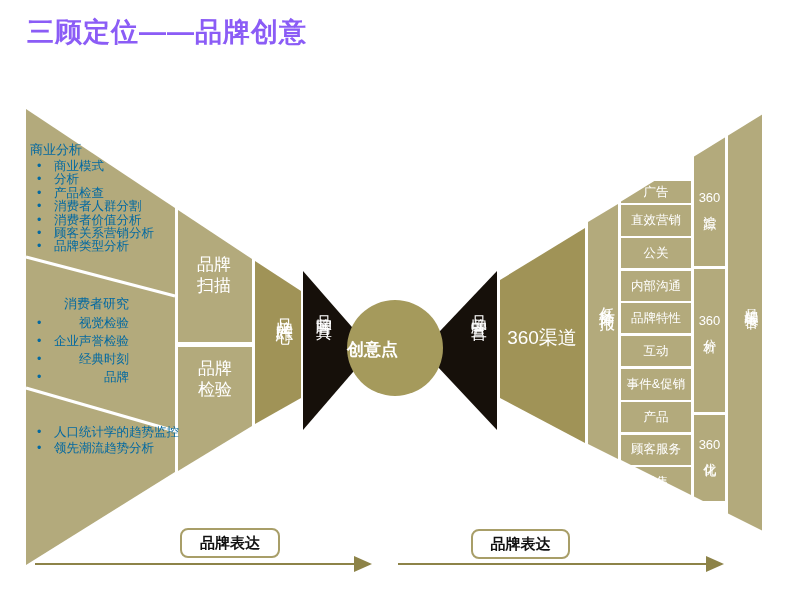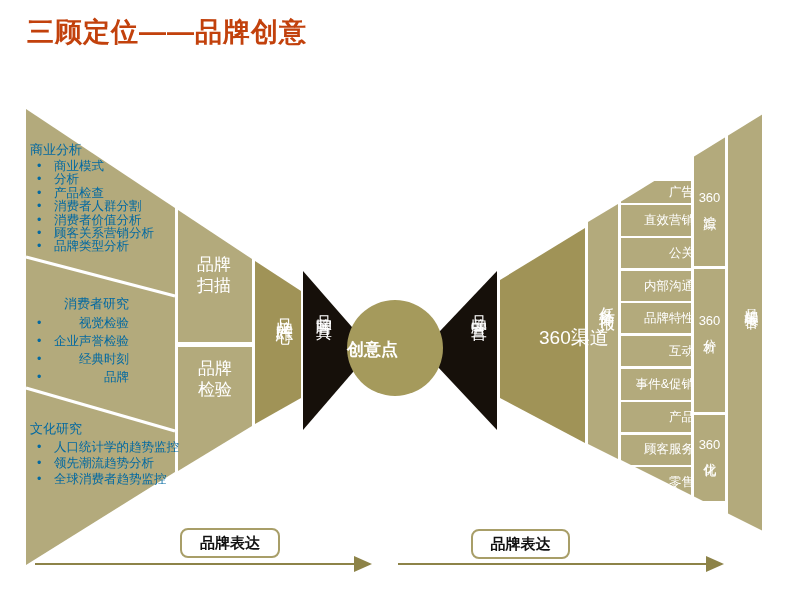--- a/index.html
+++ b/index.html
@@ -1,45 +1,45 @@
 <!DOCTYPE html>
 <html><head>
 <meta charset="utf-8">
 <style>
   html,body{margin:0;padding:0;background:#fff;}
   #slide{position:relative;width:800px;height:593px;background:#fff;overflow:hidden;
          font-family:"Liberation Sans","DejaVu Sans",sans-serif;}
   #shapes{position:absolute;left:0;top:0;width:800px;height:593px;}
   .txt{position:absolute;color:#fff;}
   #title{position:absolute;left:27px;top:14px;font-size:27px;font-weight:bold;
-         color:#c2410c;letter-spacing:1px;}
+         color:#8b5cf6;letter-spacing:1px;}
   
   .sec{position:absolute;left:30px;color:#0369a1;}
   .sec .hdr{font-size:13px;line-height:15px;}
   .sec ul{margin:3px 0 0 0;padding:0;list-style:none;}
   .sec li{position:relative;padding-left:24px;font-size:12.5px;white-space:nowrap;}
   .sec li::before{content:"•";position:absolute;left:7px;}
   #sec-business{top:142px;}   #sec-business li{line-height:13.4px;}
   #sec-consumer{top:296px;text-align:right;}   #sec-consumer li{line-height:18px;}
   #sec-culture{top:421px;}    #sec-culture li{line-height:16px;}
   
   .stage{font-size:17px;line-height:21px;text-align:center;}
   .wrap2{display:inline-block;width:40px;}
   .vert{writing-mode:vertical-rl;text-orientation:upright;letter-spacing:3px;}
   #lbl-scan{left:178px;top:254px;width:72px;text-align:center;}
   #lbl-check{left:178px;top:358px;width:74px;}
   #lbl-ambition{left:260px;top:305px;width:36px;font-size:17px;}
   #lbl-portrait{left:301px;top:302px;width:33px;font-size:16px;}
   #lbl-idea{left:347px;top:338px;width:96px;text-align:left;font-size:17px;font-weight:bold;}
   #lbl-manifesto{left:456px;top:302px;width:33px;font-size:16px;}
-  #lbl-ch360{left:498px;top:325px;width:88px;font-size:19px;padding-left:41px;}
+  #lbl-ch360{left:498px;top:325px;width:88px;text-align:center;font-size:19px;}
   #lbl-brief{left:586px;top:294px;width:31px;font-size:16px;}
   #lbl-report{left:730px;top:297px;width:31px;font-size:14px;letter-spacing:2px;}
   
-  .boxlbl{position:absolute;left:618px;width:76px;text-align:right;color:#fff;
+  .boxlbl{position:absolute;left:618px;width:76px;text-align:center;color:#fff;
           font-size:12.5px;line-height:17px;white-space:nowrap;}
   
   .v360{position:absolute;left:694px;width:31px;display:flex;flex-direction:column;
         align-items:center;color:#fff;font-size:13px;line-height:15.5px;}
   .v360 .vchars{writing-mode:vertical-rl;text-orientation:upright;letter-spacing:1px;}
   
   .arrowlbl{position:absolute;height:26px;background:#fff;border:2px solid #a89e68;
             border-radius:8px;display:flex;align-items:center;justify-content:center;
             color:#111;font-size:15px;font-weight:bold;}
   #lbl-define{left:180px;top:528px;width:96px;}
@@ -120,25 +120,23 @@
     <div class="hdr">消费者研究</div>
     <ul>
       <li>视觉检验</li>
       <li>企业声誉检验</li>
       <li>经典时刻</li>
       <li>品牌</li>
     </ul>
   </div>
 
   <div class="sec" id="sec-culture">
-    <div class="hdr">文化研究</div>
     <ul>
       <li>人口统计学的趋势监控</li>
       <li>领先潮流趋势分析</li>
-      <li>全球消费者趋势监控</li>
     </ul>
   </div>
 
   <div class="txt stage" id="lbl-scan">
     <span class="wrap2">品牌扫描</span></div>
   <div class="txt stage" id="lbl-check">
     <span class="wrap2">品牌检验</span></div>
   <div class="txt vert" id="lbl-ambition">品牌雄心</div>
   <div class="txt vert" id="lbl-portrait">品牌写真</div>
   <div class="txt" id="lbl-idea">创意点</div>

